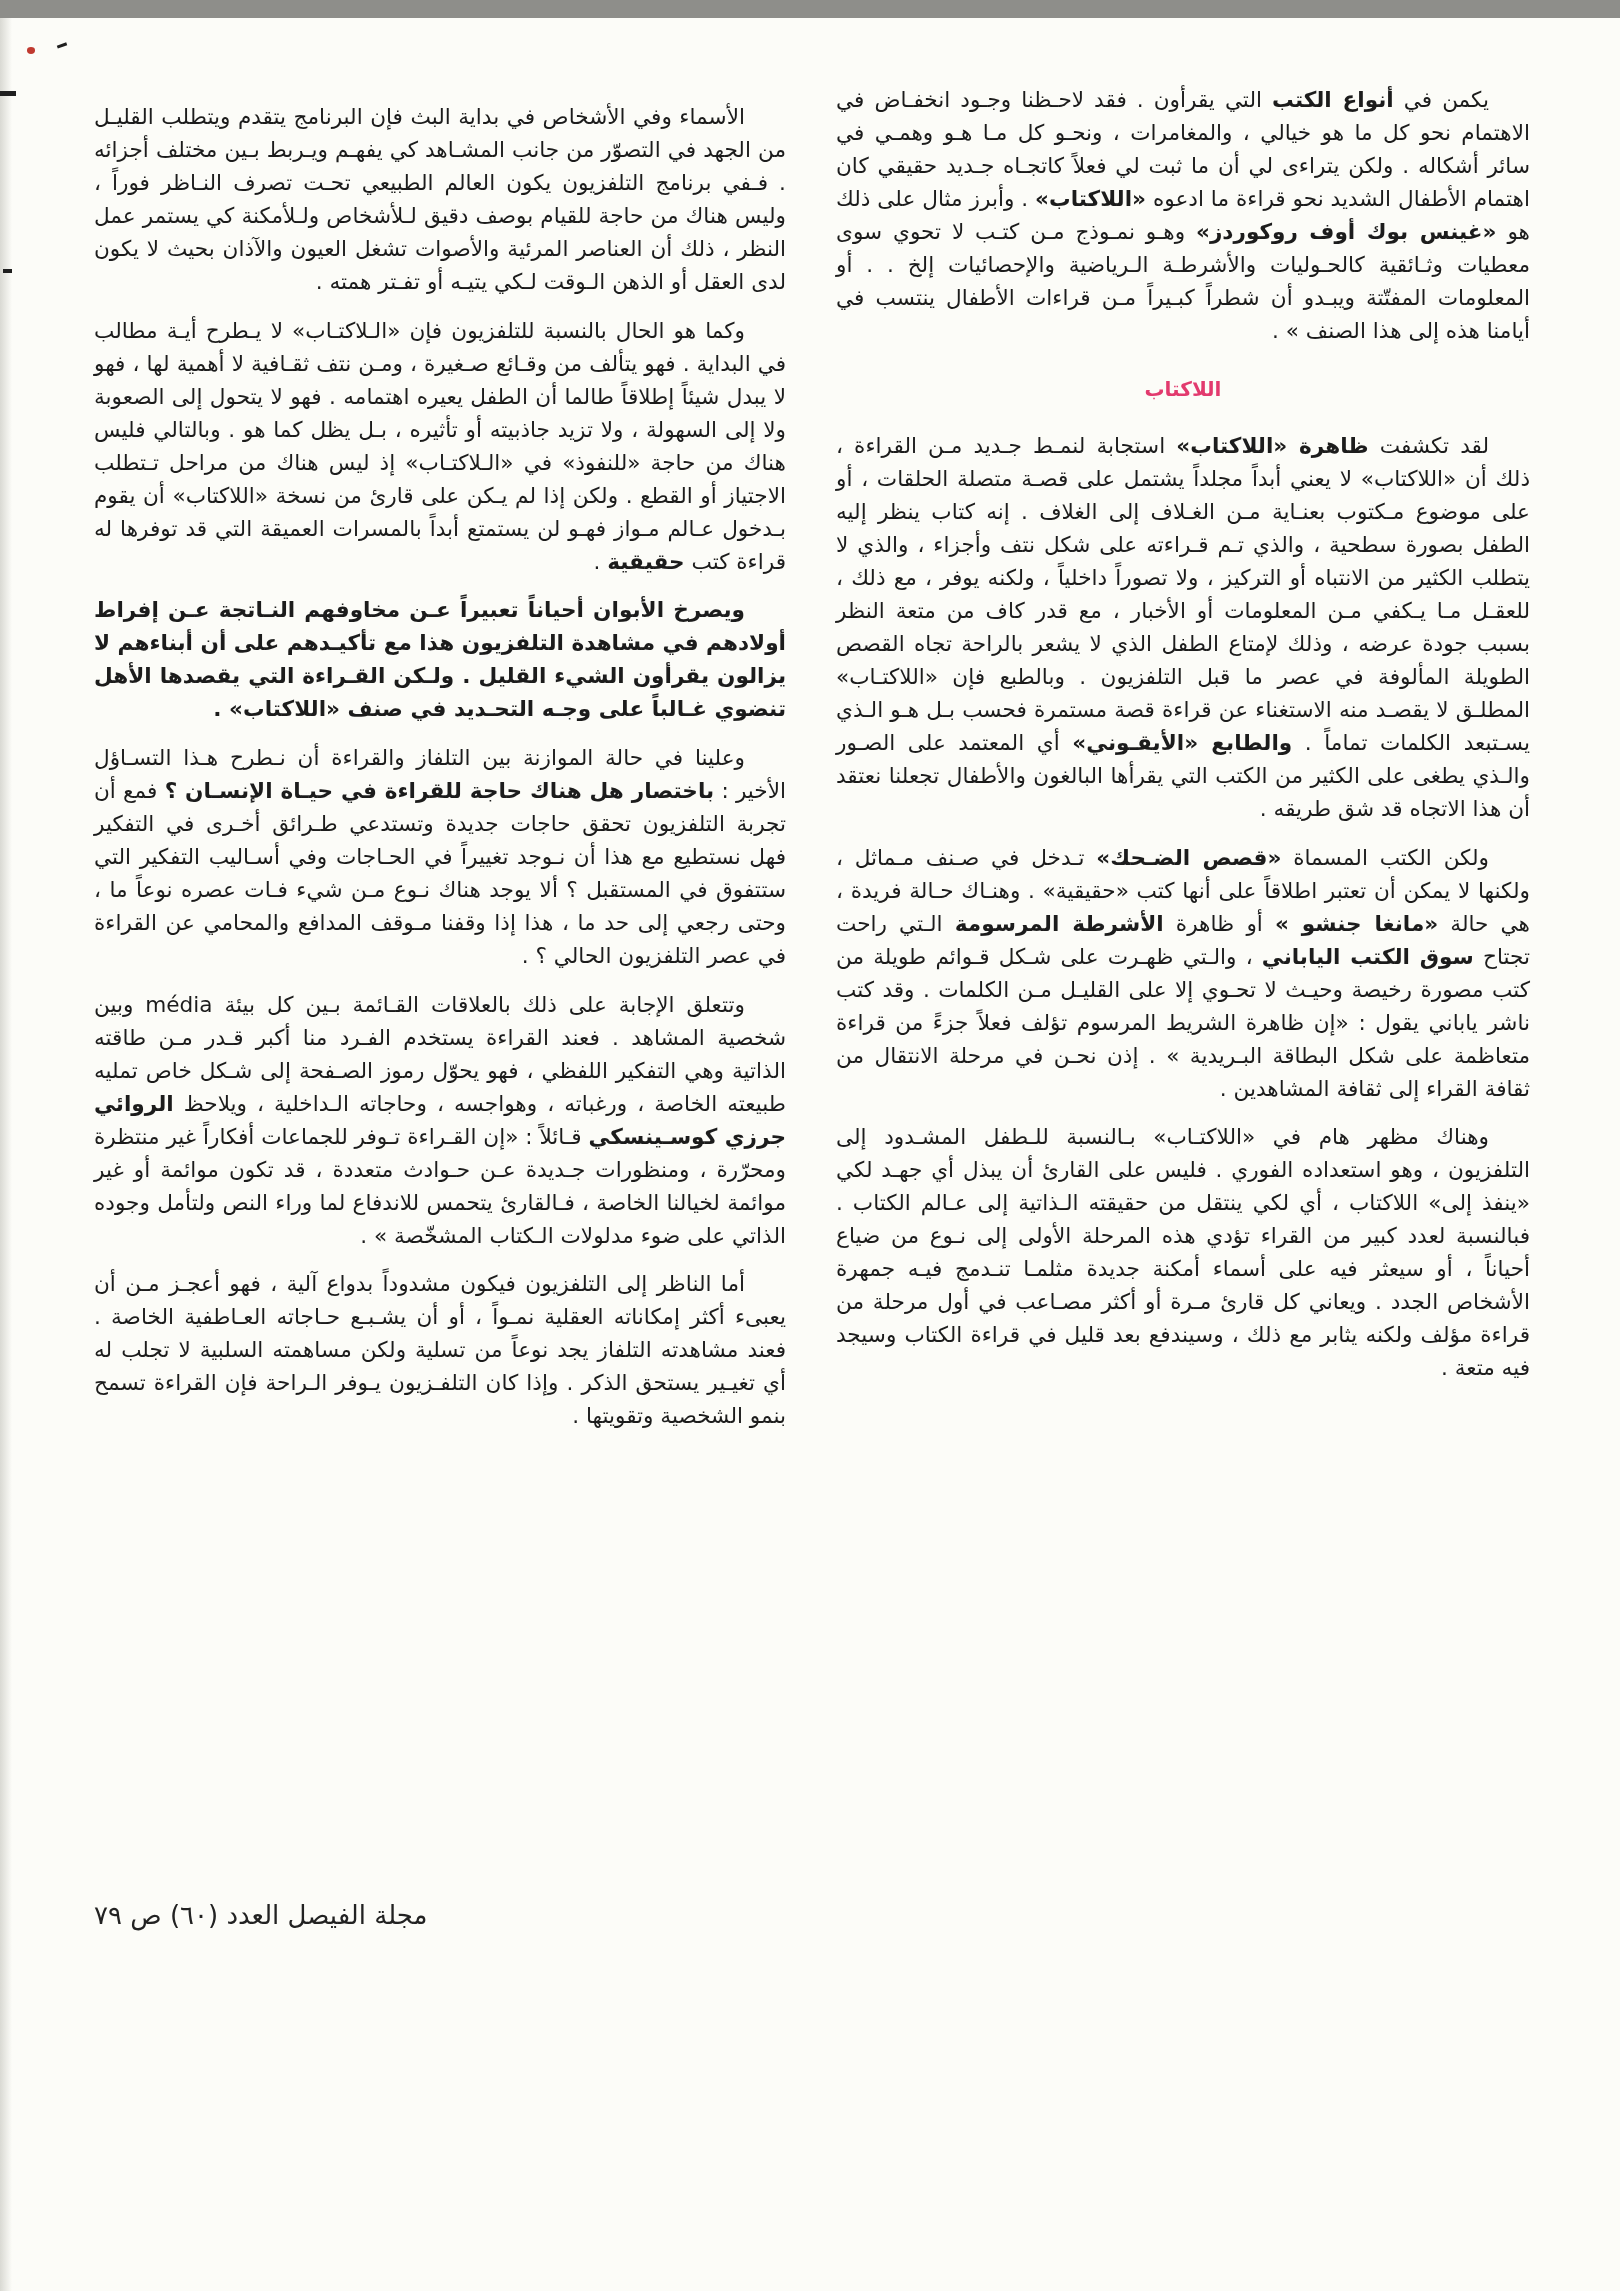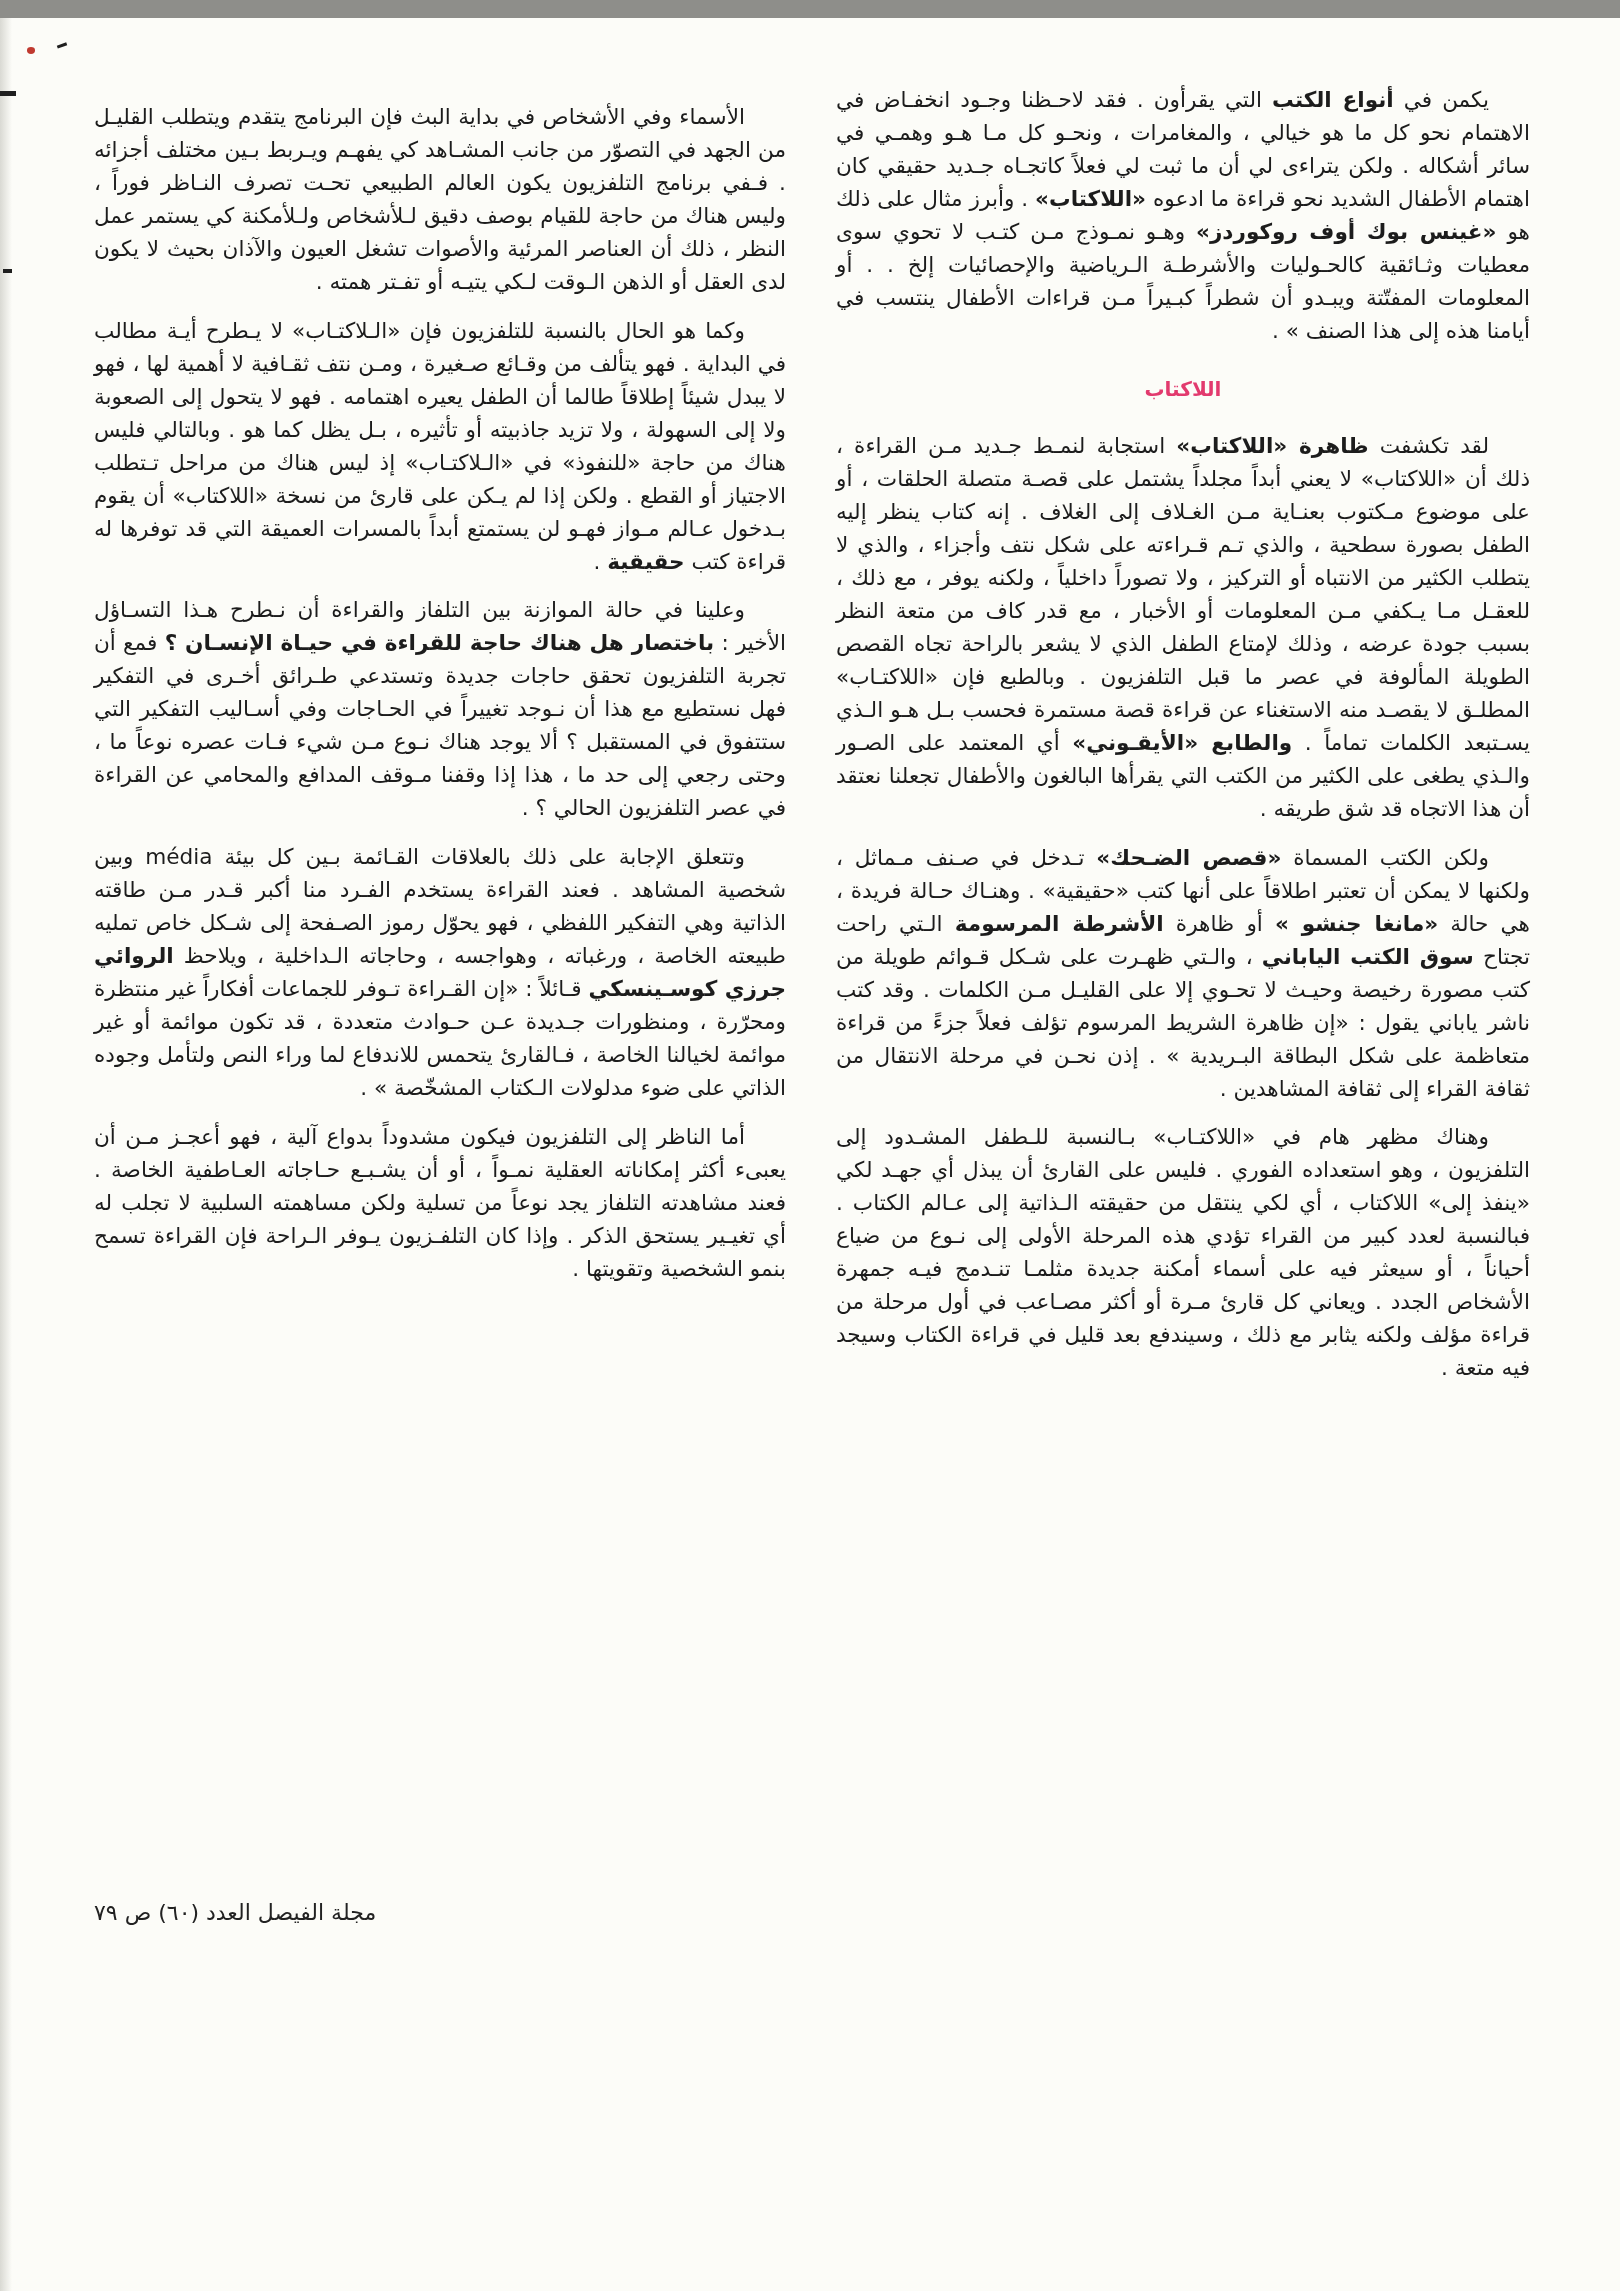--- a/index.html
+++ b/index.html
@@ -31,21 +31,21 @@
     text-align:center;
     font-weight:bold;
     font-size:20px;
     margin:25.5px 0 23.5px 0;
     text-indent:0;
   }
   .footer{
     position:absolute;
     top:1882px;left:94px;
     direction:rtl;
-    font-size:22px;
+    font-size:26px;
     color:#222;
   }
   .artifact{position:absolute;background:#1f1f1f;}
   .artifact.red{background:#c03a30;border-radius:50%;}
 </style>
 </head>
 <body>
 
 <div class="page">
 
@@ -60,20 +60,21 @@
     <p class="para"><span>يكمن في </span><span class="b">أنواع الكتب</span><span> التي يقرأون . فقد لاحـظنا وجـود انخفـاض في الاهتمام نحو كل ما هو خيالي ، والمغامرات ، ونحـو كل مـا هـو وهمـي في سائر أشكاله . ولكن يتراءى لي أن ما ثبت لي فعلاً كاتجـاه جـديد حقيقي كان اهتمام الأطفال الشديد نحو قراءة ما ادعوه </span><span class="b">«اللاكتاب»</span><span> . وأبرز مثال على ذلك هو </span><span class="b">«غينس بوك أوف روكوردز»</span><span> وهـو نمـوذج مـن كتـب لا تحوي سوى معطيات وثـائقية كالحـوليات والأشرطـة الـرياضية والإحصائيات إلخ . . أو المعلومات المفتّتة ويبـدو أن شطراً كبـيراً مـن قراءات الأطفال ينتسب في أيامنا هذه إلى هذا الصنف » .</span></p>
     <h2 class="heading" id="section-heading" style="color: rgb(226, 58, 110);">اللاكتاب</h2>
     <p class="para"><span>لقد تكشفت </span><span class="b">ظاهرة «اللاكتاب»</span><span> استجابة لنمـط جـديد مـن القراءة ، ذلك أن «اللاكتاب» لا يعني أبداً مجلداً يشتمل على قصـة متصلة الحلقات ، أو على موضوع مـكتوب بعنـاية مـن الغـلاف إلى الغلاف . إنه كتاب ينظر إليه الطفل بصورة سطحية ، والذي تـم قـراءته على شكل نتف وأجزاء ، والذي لا يتطلب الكثير من الانتباه أو التركيز ، ولا تصوراً داخلياً ، ولكنه يوفر ، مع ذلك ، للعقـل مـا يـكفي مـن المعلومات أو الأخبار ، مع قدر كاف من متعة النظر بسبب جودة عرضه ، وذلك لإمتاع الطفل الذي لا يشعر بالراحة تجاه القصص الطويلة المألوفة في عصر ما قبل التلفزيون . وبالطبع فإن «اللاكتـاب» المطلـق لا يقصـد منه الاستغناء عن قراءة قصة مستمرة فحسب بـل هـو الـذي يسـتبعد الكلمات تماماً . </span><span class="b">والطابع «الأيقـوني»</span><span> أي المعتمد على الصـور والـذي يطغى على الكثير من الكتب التي يقرأها البالغون والأطفال تجعلنا نعتقد أن هذا الاتجاه قد شق طريقه .</span></p>
     <p class="para"><span>ولكن الكتب المسماة </span><span class="b">«قصص الضـحك»</span><span> تـدخل في صـنف مـماثل ، ولكنها لا يمكن أن تعتبر اطلاقاً على أنها كتب «حقيقية» . وهنـاك حـالة فريدة ، هي حالة </span><span class="b">«مانغا جنشو »</span><span> أو ظاهرة </span><span class="b">الأشرطة المرسومة</span><span> الـتي راحت تجتاح </span><span class="b">سوق الكتب الياباني</span><span> ، والـتي ظهـرت على شـكل قـوائم طويلة من كتب مصورة رخيصة وحيـث لا تحـوي إلا على القليـل مـن الكلمات . وقد كتب ناشر ياباني يقول : «إن ظاهرة الشريط المرسوم تؤلف فعلاً جزءً من قراءة متعاظمة على شكل البطاقة البـريدية » . إذن نحـن في مرحلة الانتقال من ثقافة القراء إلى ثقافة المشاهدين .</span></p>
     <p class="para"><span>وهناك مظهر هام في «اللاكتـاب» بـالنسبة للـطفل المشـدود إلى التلفزيون ، وهو استعداده الفوري . فليس على القارئ أن يبذل أي جهـد لكي «ينفذ إلى» اللاكتاب ، أي لكي ينتقل من حقيقته الـذاتية إلى عـالم الكتاب . فبالنسبة لعدد كبير من القراء تؤدي هذه المرحلة الأولى إلى نـوع من ضياع أحياناً ، أو سيعثر فيه على أسماء أمكنة جديدة مثلمـا تنـدمج فيـه جمهرة الأشخاص الجدد . ويعاني كل قارئ مـرة أو أكثر مصـاعب في أول مرحلة من قراءة مؤلف ولكنه يثابر مع ذلك ، وسيندفع بعد قليل في قراءة الكتاب وسيجد فيه متعة .</span></p>
   </div>
 
   <div class="col col-left">
     <p class="para"><span>الأسماء وفي الأشخاص في بداية البث فإن البرنامج يتقدم ويتطلب القليـل من الجهد في التصوّر من جانب المشـاهد كي يفهـم ويـربط بـين مختلف أجزائه . فـفي برنامج التلفزيون يكون العالم الطبيعي تحـت تصرف النـاظر فوراً ، وليس هناك من حاجة للقيام بوصف دقيق لـلأشخاص ولـلأمكنة كي يستمر عمل النظر ، ذلك أن العناصر المرئية والأصوات تشغل العيون والآذان بحيث لا يكون لدى العقل أو الذهن الـوقت لـكي يتيـه أو تفـتر همته .</span></p>
     <p class="para"><span>وكما هو الحال بالنسبة للتلفزيون فإن «الـلاكتـاب» لا يـطرح أيـة مطالب في البداية . فهو يتألف من وقـائع صـغيرة ، ومـن نتف ثقـافية لا أهمية لها ، فهو لا يبدل شيئاً إطلاقاً طالما أن الطفل يعيره اهتمامه . فهو لا يتحول إلى الصعوبة ولا إلى السهولة ، ولا تزيد جاذبيته أو تأثيره ، بـل يظل كما هو . وبالتالي فليس هناك من حاجة «للنفوذ» في «الـلاكتـاب» إذ ليس هناك من مراحل تـتطلب الاجتياز أو القطع . ولكن إذا لم يـكن على قارئ من نسخة «اللاكتاب» أن يقوم بـدخول عـالم مـواز فهـو لن يستمتع أبداً بالمسرات العميقة التي قد توفرها له قراءة كتب </span><span class="b">حقيقية</span><span> .</span></p>
+    <p class="para"><span class="b">ويصرخ الأبوان أحياناً تعبيراً عـن مخاوفهم النـاتجة عـن إفراط أولادهم في مشاهدة التلفزيون هذا مع تأكيـدهم على أن أبناءهم لا يزالون يقرأون الشيء القليل .  ولـكن القـراءة التي يقصدها الأهل تنضوي غـالباً على وجـه التحـديد في صنف «اللاكتاب» .</span></p>
     <p class="para"><span>وعلينا في حالة الموازنة بين التلفاز والقراءة أن نـطرح هـذا التسـاؤل الأخير : </span><span class="b">باختصار هل هناك حاجة للقراءة في حيـاة الإنسـان ؟</span><span> فمع أن تجربة التلفزيون تحقق حاجات جديدة وتستدعي طـرائق أخـرى في التفكير فهل نستطيع مع هذا أن نـوجد تغييراً في الحـاجات وفي أسـاليب التفكير التي ستتفوق في المستقبل ؟ ألا يوجد هناك نـوع مـن شيء فـات عصره نوعاً ما ، وحتى رجعي إلى حد ما ، هذا إذا وقفنا مـوقف المدافع والمحامي عن القراءة في عصر التلفزيون الحالي ؟ .</span></p>
     <p class="para"><span>وتتعلق الإجابة على ذلك بالعلاقات القـائمة بـين كل بيئة média وبين شخصية المشاهد . فعند القراءة يستخدم الفـرد منا أكبر قـدر مـن طاقته الذاتية وهي التفكير اللفظي ، فهو يحوّل رموز الصـفحة إلى شـكل خاص تمليه طبيعته الخاصة ، ورغباته ، وهواجسه ، وحاجاته الـداخلية ، ويلاحظ </span><span class="b">الروائي جرزي كوسـينسكي</span><span> قـائلاً : «إن القـراءة تـوفر للجماعات أفكاراً غير منتظرة ومحرّرة ، ومنظورات جـديدة عـن حـوادث متعددة ، قد تكون موائمة أو غير موائمة لخيالنا الخاصة ، فـالقارئ يتحمس للاندفاع لما وراء النص ولتأمل وجوده الذاتي على ضوء مدلولات الـكتاب المشخّصة » .</span></p>
     <p class="para"><span>أما الناظر إلى التلفزيون فيكون مشدوداً بدواع آلية ، فهو أعجـز مـن أن يعبىء أكثر إمكاناته العقلية نمـواً ، أو أن يشـبـع حـاجاته العـاطفية الخاصة . فعند مشاهدته التلفاز يجد نوعاً من تسلية ولكن مساهمته السلبية لا تجلب له أي تغيـير يستحق الذكر . وإذا كان التلفـزيون يـوفر الـراحة فإن القراءة تسمح بنمو الشخصية وتقويتها .</span></p>
   </div>
 
   <div class="footer">مجلة الفيصل العدد (٦٠) ص ٧٩</div>
 
 </div>
 
 

